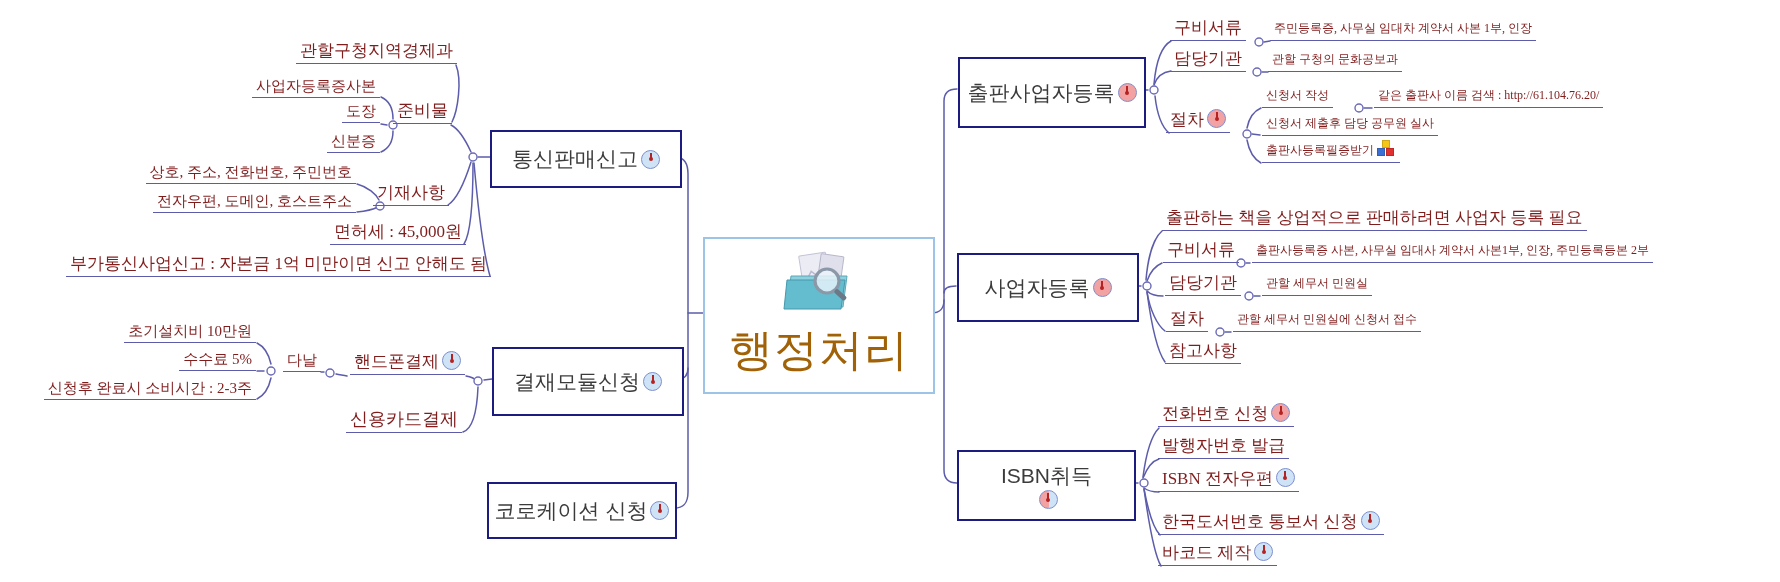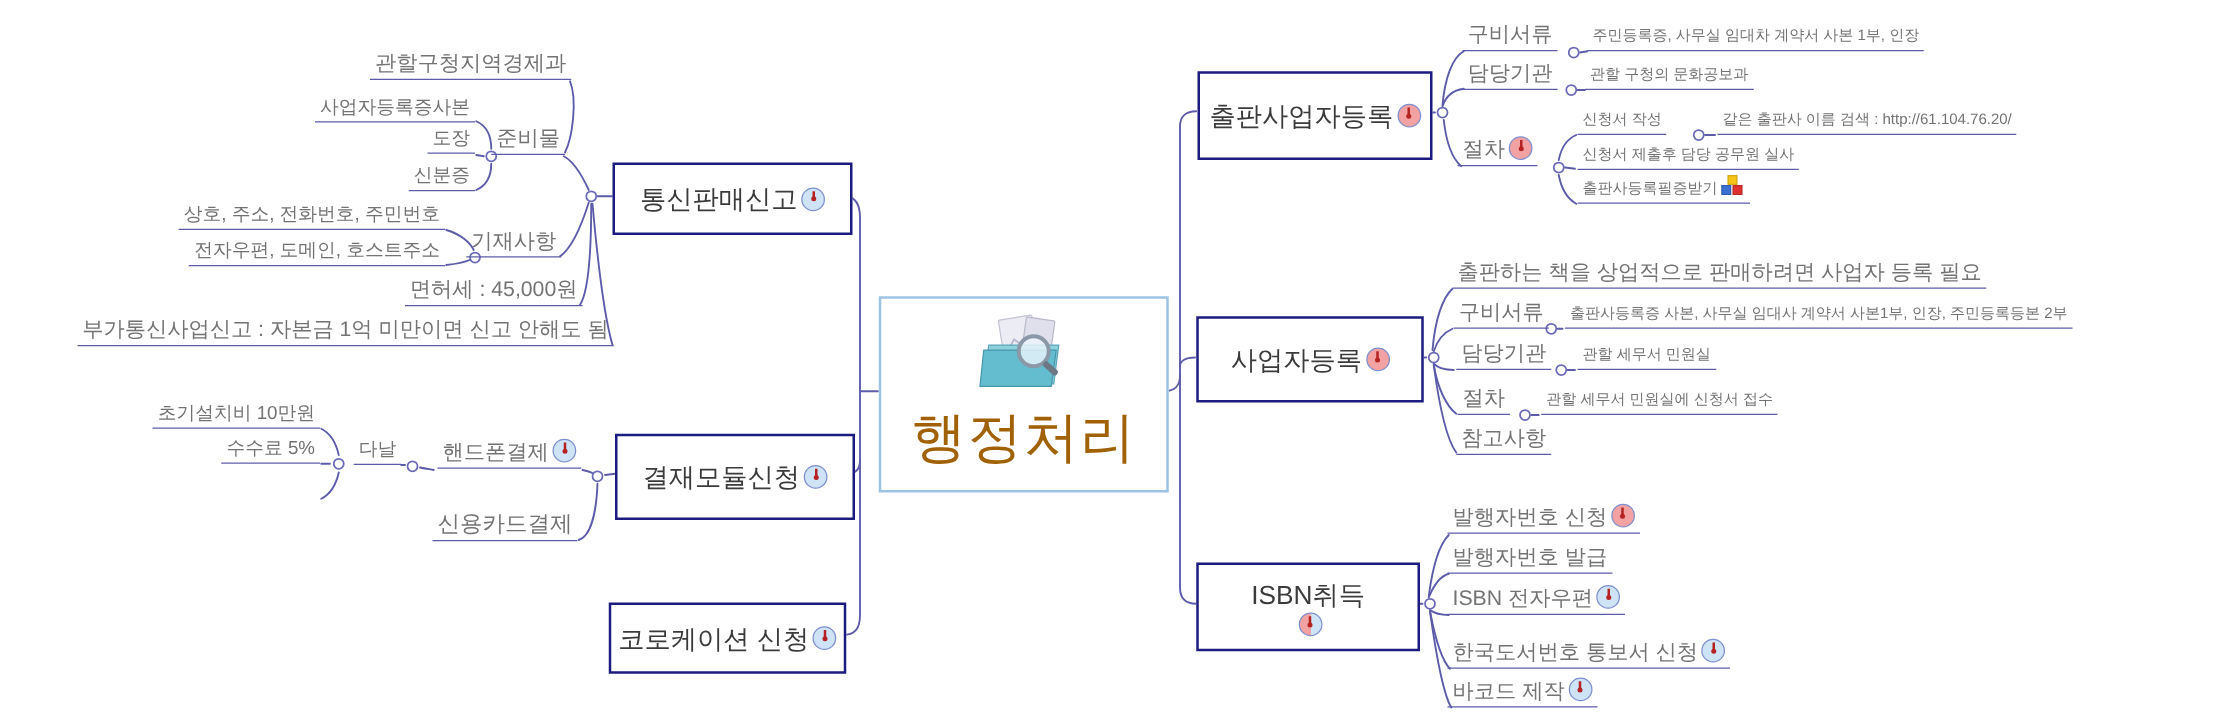--- a/index.html
+++ b/index.html
@@ -1,20 +1,20 @@
 <!DOCTYPE html>
 <html><head>
 <meta charset="utf-8">
 <style>
   html,body{margin:0;padding:0;background:#fff;}
   .canvas{position:relative;width:1780px;height:582px;background:#fff;overflow:hidden;
           font-family:"Liberation Sans","DejaVu Sans",sans-serif;color:#3c3c3c;}
   .wires{position:absolute;left:0;top:0;z-index:0;}
   .leaf{position:absolute;z-index:2;white-space:nowrap;font-size:17px;line-height:20px;
-        padding:0 4px 2px 4px;border-bottom:1.6px solid #5c5cab;color:#737373;}
+        padding:0 4px 2px 4px;border-bottom:1.6px solid #5c5cab;color:#7f1d1d;font-family:Liberation Serif, serif;}
   .leaf.sm{font-size:15px;line-height:18px;}
   .leaf.md{font-size:18px;line-height:21px;}
   .leaf.val{font-size:12px;line-height:19px;}
   .main-box{position:absolute;z-index:2;display:flex;align-items:center;justify-content:center;
         background:#fff;border:2.6px solid #1b1b80;font-size:21px;color:#3b3b3b;white-space:nowrap;}
   .center-box{position:absolute;z-index:2;display:flex;flex-direction:column;align-items:center;
         justify-content:center;gap:4px;background:#fff;border:2px solid #9dc3e6;}
   .center-title{font-size:44px;color:#a16207;letter-spacing:1px;}
   .clock{display:inline-block;width:17px;height:17px;border-radius:50%;
         border:1.4px solid #7e8fd0;background:#cfe3f7;position:relative;
@@ -152,20 +152,21 @@
   <div class="main-box" style="left:492px;top:347px;width:188px;height:65px;">
     <span>결재모듈신청</span>
     <span class="clock"></span>
   </div>
   <div class="leaf" style="right:1315px;top:351px;">
     <span>핸드폰결제</span><span class="clock"></span>
   </div>
   <div class="leaf sm" style="right:1459px;top:351px;">다날</div>
   <div class="leaf sm" style="right:1524px;top:322px;">초기설치비 10만원</div>
   <div class="leaf sm" style="right:1524px;top:350px;">수수료 5%</div>
+  <div class="leaf sm" style="right:1524px;top:379px;">신청후 완료시 소비시간 : 2-3주</div>
   <div class="leaf md" style="right:1318px;top:409px;">신용카드결제</div>
 
   <div class="main-box" style="left:487px;top:482px;width:186px;height:53px;">
     <span>코로케이션 신청</span>
     <span class="clock"></span>
   </div>
 
   <div class="main-box" style="left:958px;top:57px;width:184px;height:67px;">
     <span>출판사업자등록</span>
     <span class="clock red"></span>
@@ -195,21 +196,21 @@
   <div class="leaf val" style="left:1262px;top:274px;">관할 세무서 민원실</div>
   <div class="leaf" style="left:1166px;top:309px;">절차</div>
   <div class="leaf val" style="left:1233px;top:310px;">관할 세무서 민원실에 신청서 접수</div>
   <div class="leaf" style="left:1165px;top:341px;">참고사항</div>
 
   <div class="main-box" style="left:957px;top:450px;width:175px;height:67px;flex-direction:column;">
     <span>ISBN취득</span>
     <span class="clock half"></span>
   </div>
   <div class="leaf" style="left:1158px;top:403px;">
-    <span>발행자번호 신청</span><span class="clock red"></span>
+    <span>전화번호 신청</span><span class="clock red"></span>
   </div>
   <div class="leaf" style="left:1158px;top:436px;">발행자번호 발급</div>
   <div class="leaf" style="left:1158px;top:468px;">
     <span>ISBN 전자우편</span><span class="clock"></span>
   </div>
   <div class="leaf" style="left:1158px;top:511px;">
     <span>한국도서번호 통보서 신청</span><span class="clock"></span>
   </div>
   <div class="leaf" style="left:1158px;top:542px;">
     <span>바코드 제작</span><span class="clock"></span>

